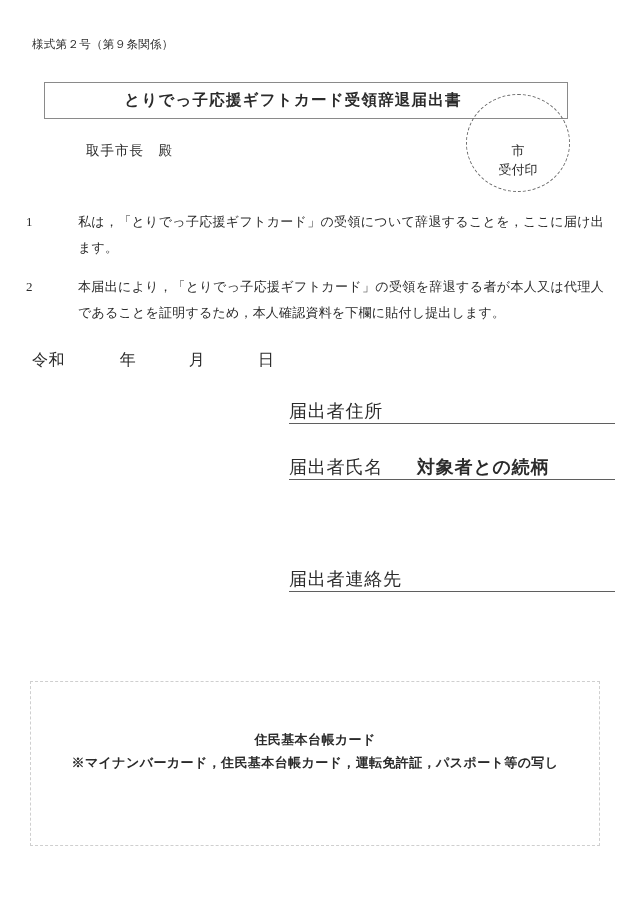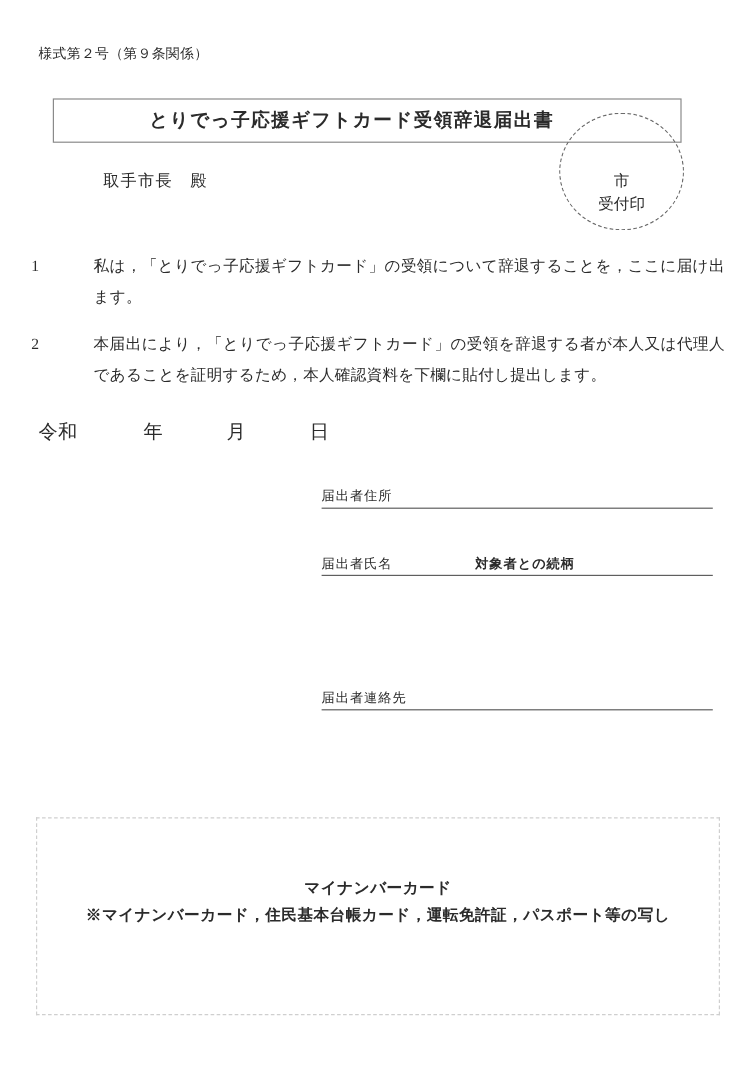--- a/index.html
+++ b/index.html
@@ -133,26 +133,26 @@
     font-size: 16px;
     letter-spacing: 0.4px;
     white-space: nowrap;
   }
   .date-line .gap-lg { display: inline-block; width: 46px; }
   .date-line .gap-md { display: inline-block; width: 44px; }
 
   
   .sig-row {
     position: absolute;
-    left: 268px;
+    left: 289px;
     width: 326px;
     height: 26px;
     border-bottom: 1.2px solid #5f5f5f;
     box-sizing: border-box;
-    font-size: 11px;
+    font-size: 18px;
     letter-spacing: 0.8px;
     white-space: nowrap;
   }
   .sig-label {
     position: absolute;
     left: 0;
     bottom: 3px;
     line-height: 1;
   }
   .sig-sub {
@@ -247,17 +247,17 @@
     <span class="sig-sub rel-label">対象者との続柄</span>
   </div>
 
 
   <div class="sig-row" id="sig-target">
     <span class="sig-label">届出者連絡先</span>
   </div>
 
   <div class="attach-box"></div>
   <div class="attach-text">
-    <span>マイナンバーカード</span>
+    <span>住民基本台帳カード</span>
     <span>※マイナンバーカード，住民基本台帳カード，運転免許証，パスポート等の写し</span>
   </div>
 
 </div>
 
 </body></html>

